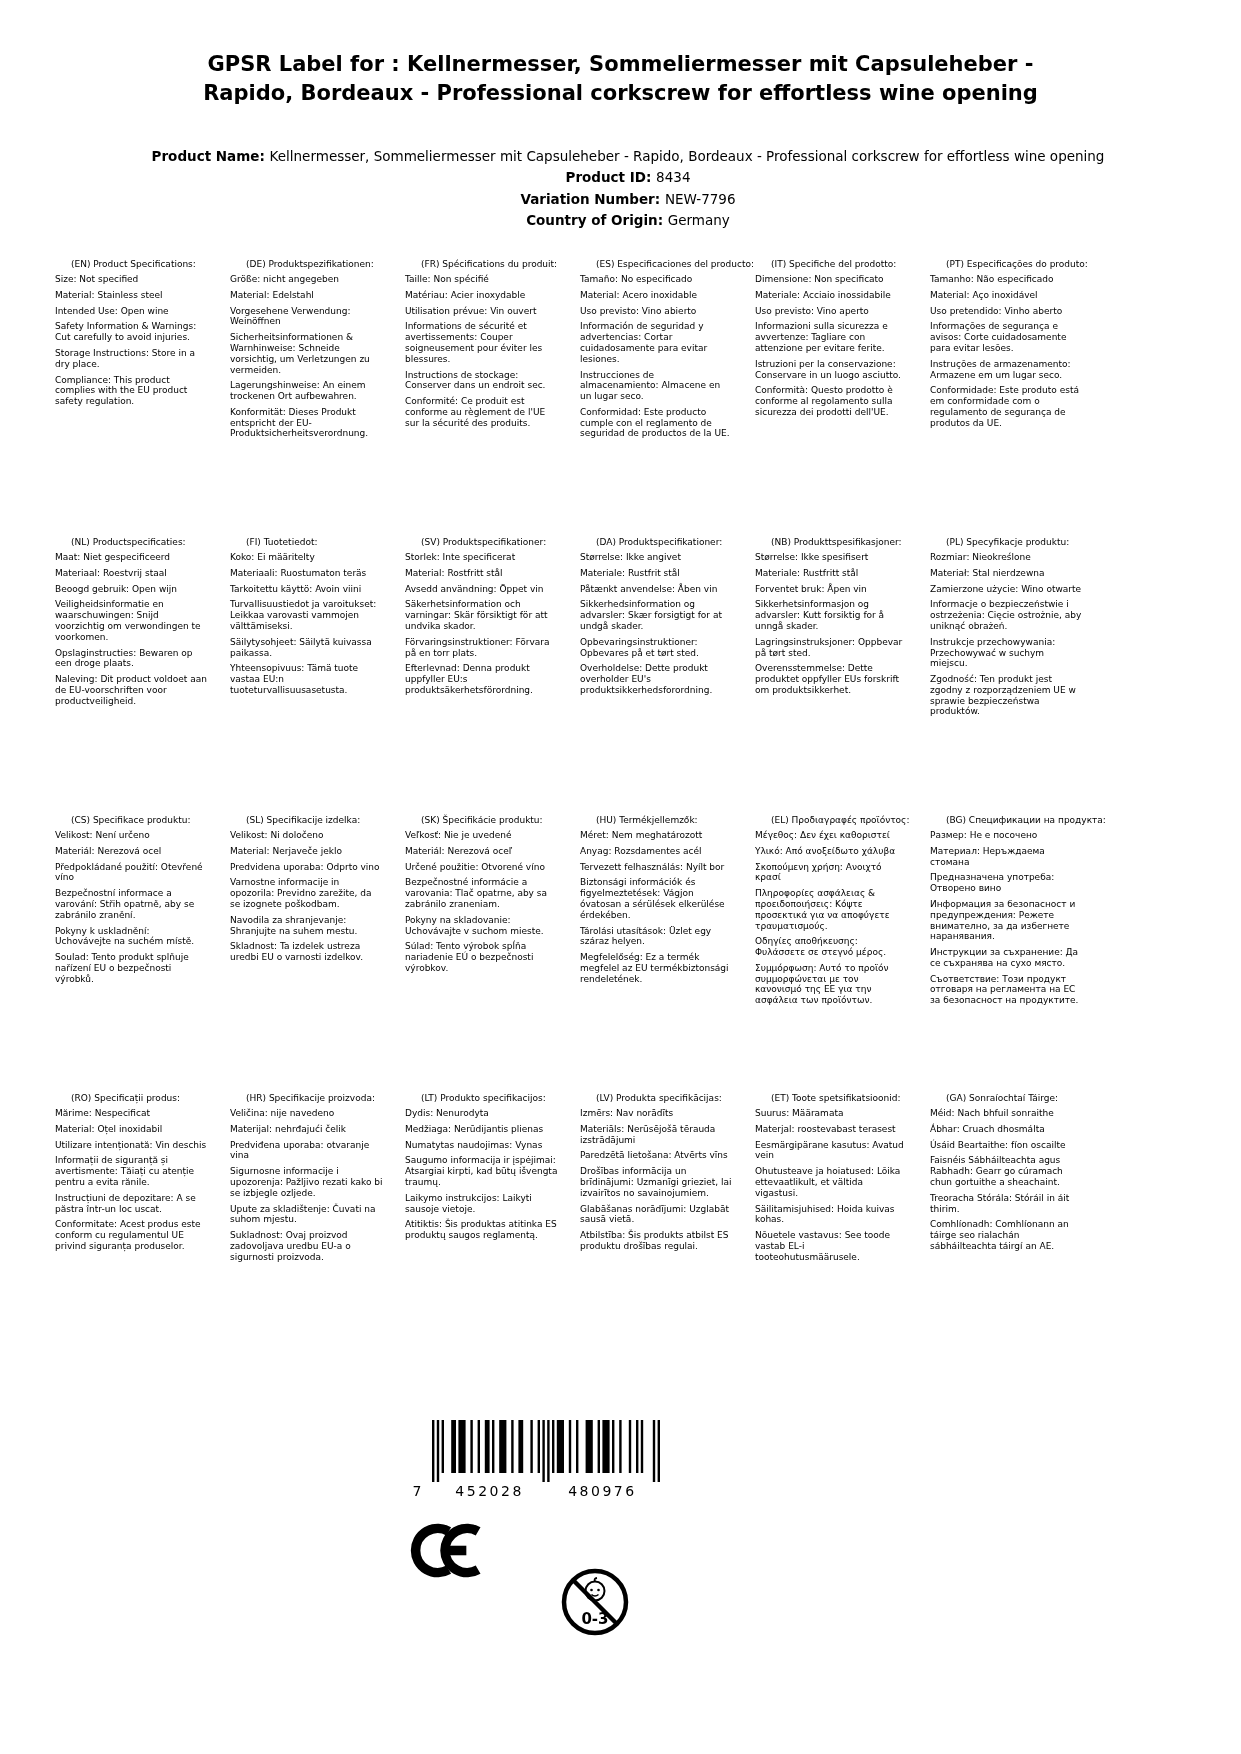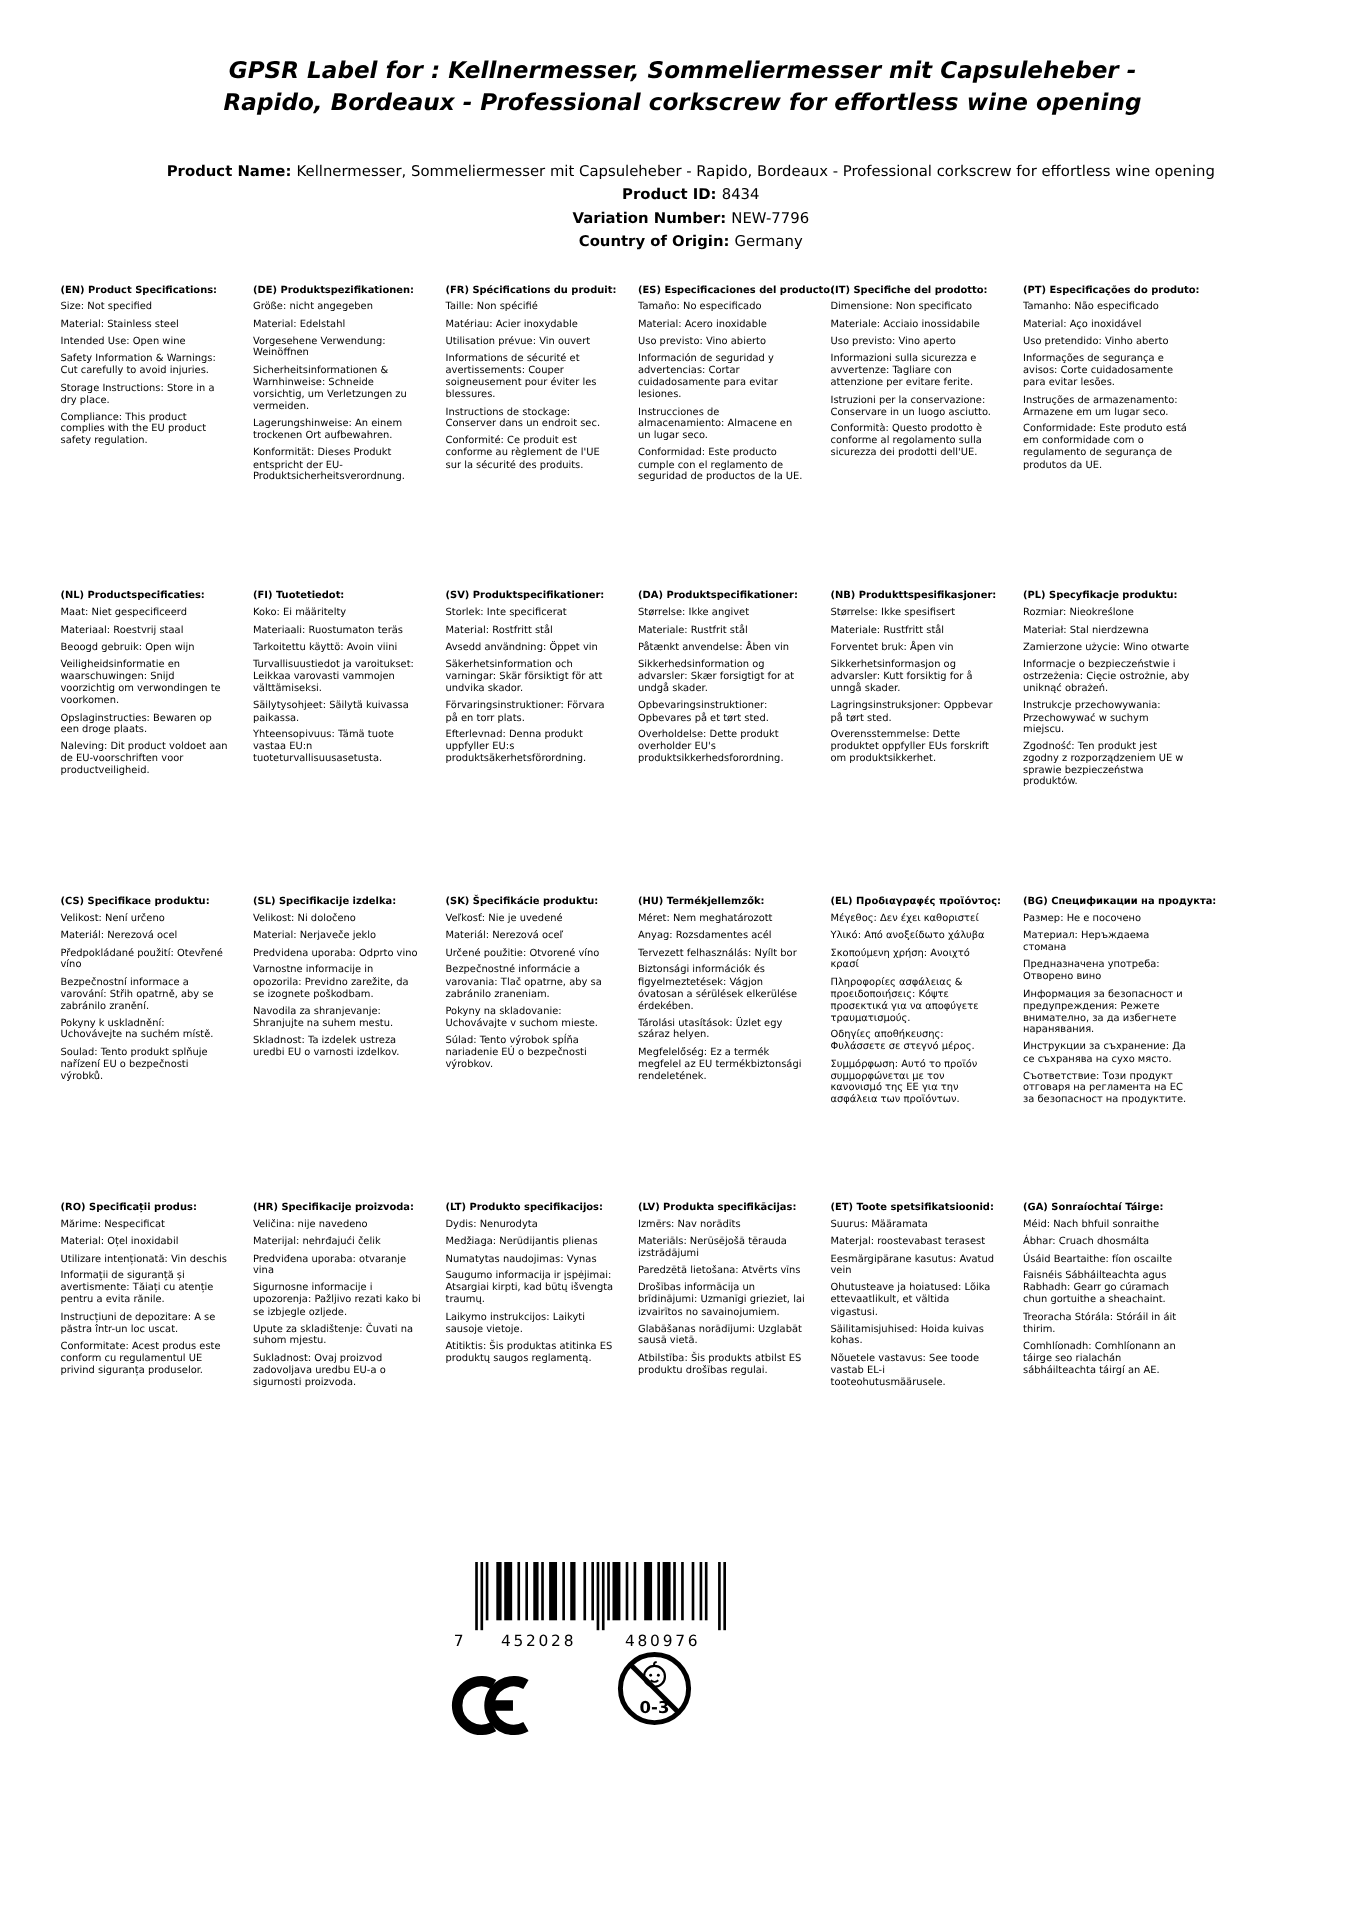--- a/index.html
+++ b/index.html
@@ -15,57 +15,57 @@
     background:#ffffff;
     overflow:hidden;
   }
   .title {
     font-size:21px;
     font-weight:bold;
     text-align:center;
     max-width:905px;
     margin:50px auto 0 auto;
     line-height:1.38;
-    font-style:italic;
   }
   .product-info { margin:38px 40px 0 55px;text-align:center; }
   .info-line { font-size:13.5px; line-height:21.3px; }
   .info-label { font-weight:bold; }
   .lang-grid {
     display:grid;
     grid-template-columns:repeat(6, 175px);
     grid-auto-rows:278px;
     align-items:start;
     margin:28px 0 0 55px;
   }
   .lang-cell {
     padding-right:22px;
     font-size:9px;
     line-height:1.2;
     overflow-wrap:break-word;
   }
   .lang-header {
-    font-weight:bold;
+    font-weight:normal;
     font-size:9px;
     margin-bottom:4px;
     white-space:nowrap;
+    margin-left:16px;
   }
   .lang-line { margin-bottom:5px; }
   .barcode-wrap {
     position:absolute;
     left:398px; top:1420px;
     width:266px; height:80px;
   }
   .ce-wrap {
     position:absolute;
     left:406px; top:1521px;
   }
   .age-wrap {
     position:absolute;
-    left:559px; top:1497px;
+    left:559px; top:1564px;
   }
 </style>
 </head>
 <body>
 
 <div class="page">
 
   <h1 class="title">GPSR Label for : Kellnermesser, Sommeliermesser mit Capsuleheber - Rapido, Bordeaux - Professional corkscrew for effortless wine opening</h1>
 
   <div class="product-info">

